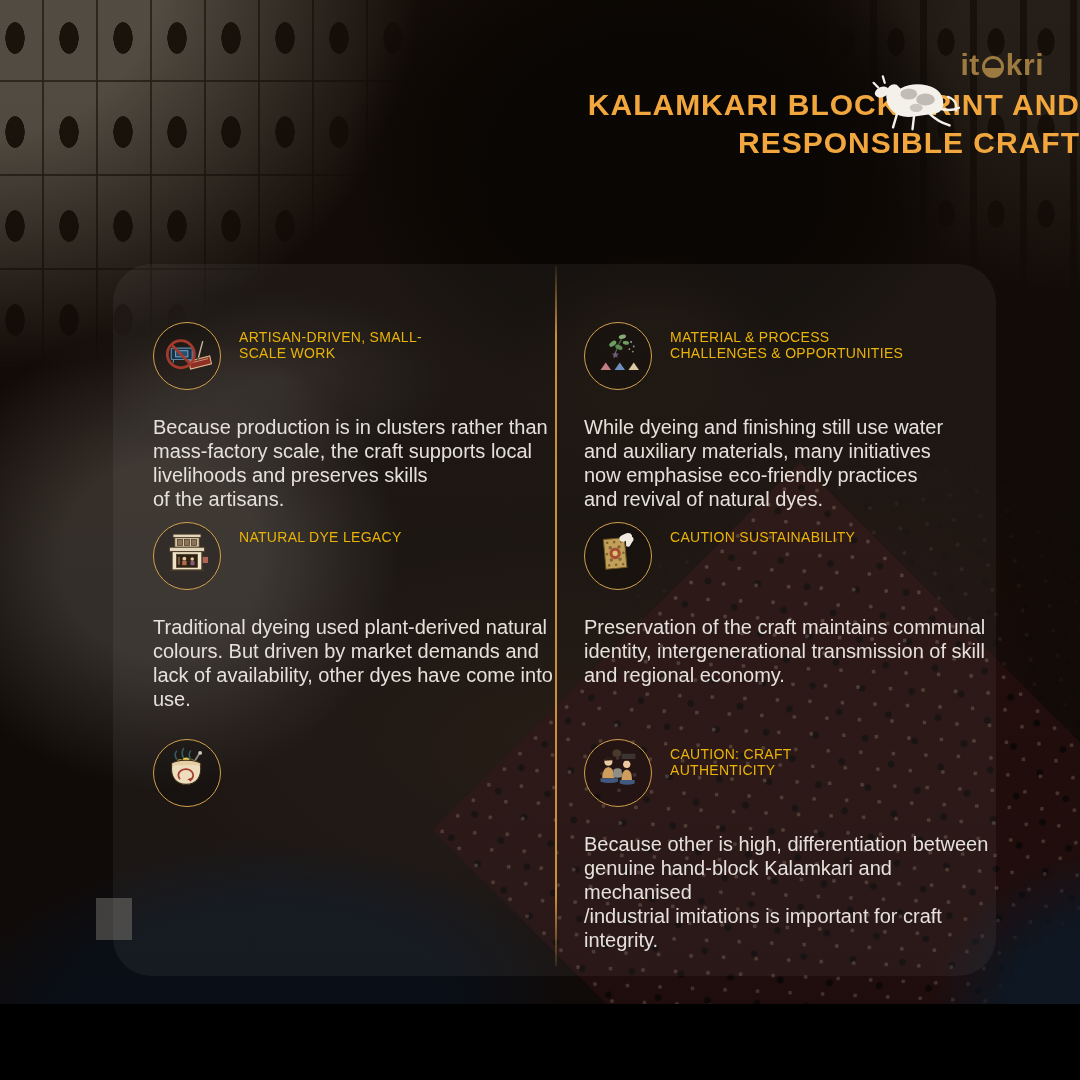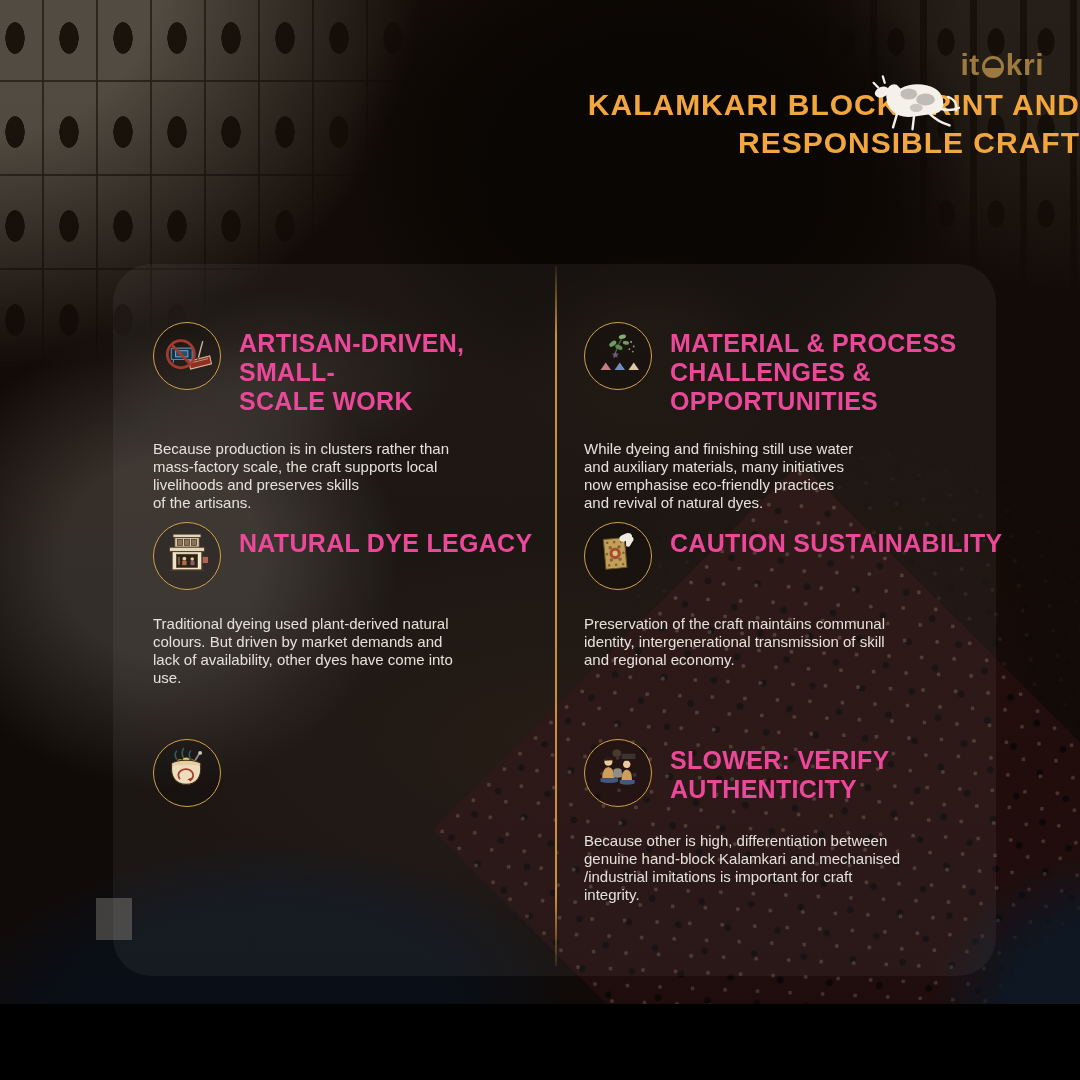--- a/index.html
+++ b/index.html
@@ -77,23 +77,23 @@
   .c2{left:584px;top:322px;width:420px}
   .c3{left:153px;top:522px;width:402px}
   .c4{left:584px;top:522px;width:420px}
   .c5{left:153px;top:739px;width:402px}
   .c6{left:584px;top:739px;width:420px}
   .cell-head{display:flex;gap:18px;align-items:flex-start;}
   .icon-circle{flex:0 0 auto;width:66px;height:66px;border-radius:50%;
     border:1.5px solid #d2a04c;display:flex;align-items:center;justify-content:center;
     background:rgba(0,0,0,.18);}
   .icon-circle svg{width:56px;height:56px;}
-  .cell-title{margin:0;padding-top:7px;color:#ec4899;font-size:25px;font-weight:700;
+  .cell-title{margin:0;padding-top:7px;color:#eab308;font-size:14px;font-weight:400;
     line-height:1.15;letter-spacing:.3px;white-space:pre-line;}
-  .cell-body{margin:25px 0 0;color:#E5E1DA;font-size:15px;line-height:1.2;white-space:pre-line;}
+  .cell-body{margin:25px 0 0;color:#E5E1DA;font-size:20px;line-height:1.2;white-space:pre-line;}
 </style>
 </head>
 <body>
 
 <div class="stage">
 
   <div class="bg">
     <div class="wall"></div>
     <div class="wall-right"></div>
     <div class="head"></div>
@@ -280,21 +280,21 @@
           <path d="M16.4 18 a4.6 4.6 0 0 1 9.2 -.5 l-9.2 .5" fill="#2a1c12"></path>
           <path d="M14 38 q0 -12 7 -13 q7 1 7 13 Z" fill="#cf9d5c"></path>
           <path d="M12 38 h20 v4 q-10 3 -20 0 Z" fill="#41597f"></path>
           <circle cx="42" cy="22" r="4.2" fill="#ecc9a0"></circle>
           <path d="M37.8 21 a4.2 4.2 0 0 1 8.4 0 l-2 -3.4 h-4.6 Z" fill="#2a1c12"></path>
           <path d="M36 40 q0 -11 6 -12 q6 1 6 12 Z" fill="#cf9d5c"></path>
           <path d="M34 40 h17 v4 q-9 3 -17 0 Z" fill="#41597f"></path>
           <path d="M27 28 q5 -3 9 0 l1 8 q-5.5 3 -11 0 Z" fill="#8f8d86"></path>
         </svg>
       </div>
-      <h2 class="cell-title">SLOWER: VERIFY
+      <h2 class="cell-title">CAUTION: CRAFT
 AUTHENTICITY</h2>
     </div>
     <p class="cell-body">Because other is high, differentiation between
 genuine hand-block Kalamkari and mechanised
 /industrial imitations is important for craft
 integrity.</p>
   </article>
 
 </div>
 

